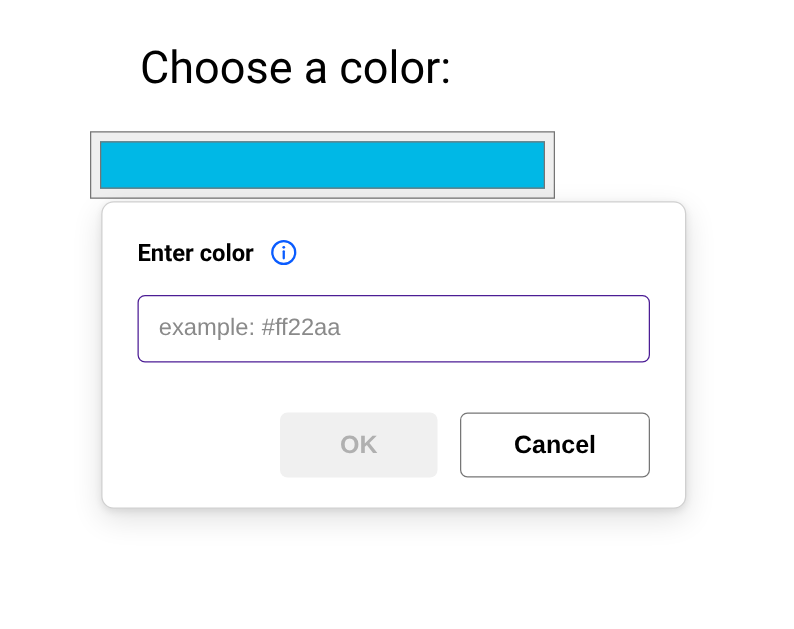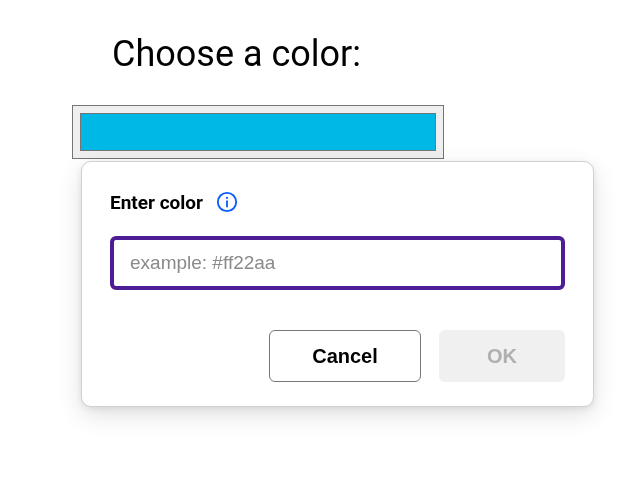--- a/index.html
+++ b/index.html
@@ -35,21 +35,21 @@
     }
     .color-swatch {
       width: 356px;
       height: 38px;
       border: 1px solid #757575;
     }
     .dialog {
       position: absolute;
       left: 81px;
       top: 161px;
-      width: 513px;
+      width: 468px;
       background: #ffffff;
       border: 1px solid #d0d0d0;
       border-radius: 10px;
       box-shadow: 0 8px 24px rgba(0,0,0,0.12), 0 2px 6px rgba(0,0,0,0.08);
       padding: 28px 28px 24px 28px;
     }
     .dialog-header {
       display: flex;
       align-items: center;
       gap: 12px;
@@ -67,21 +67,21 @@
       align-items: center;
       justify-content: center;
     }
     .info-icon svg {
       width: 22px;
       height: 22px;
     }
     .dialog-input {
       width: 100%;
       height: 54px;
-      border: 4px solid #4c1d95;
+      border: 1px solid #4c1d95;
       border-radius: 6px;
       padding: 5px 16px;
       font-size: 19px;
       color: #333;
       background: #fff;
       outline: none;
     }
     .dialog-input::placeholder {
       color: #8a8a8a;
     }
@@ -129,16 +129,16 @@
     <span class="info-icon">
       <svg viewBox="0 0 24 24" fill="none" stroke="#0a5cff" stroke-width="2">
         <circle cx="12" cy="12" r="10"></circle>
         <circle cx="12" cy="7.5" r="1.2" fill="#0a5cff" stroke="none"></circle>
         <line x1="12" y1="11" x2="12" y2="17" stroke-linecap="round"></line>
       </svg>
     </span>
   </div>
   <input type="text" class="dialog-input" placeholder="example: #ff22aa" style="">
   <div class="dialog-buttons">
+    <button class="btn btn-ok">OK</button>
     <button class="btn btn-cancel">Cancel</button>
-    <button class="btn btn-ok">OK</button>
   </div>
 </div>
 
 </body></html>

